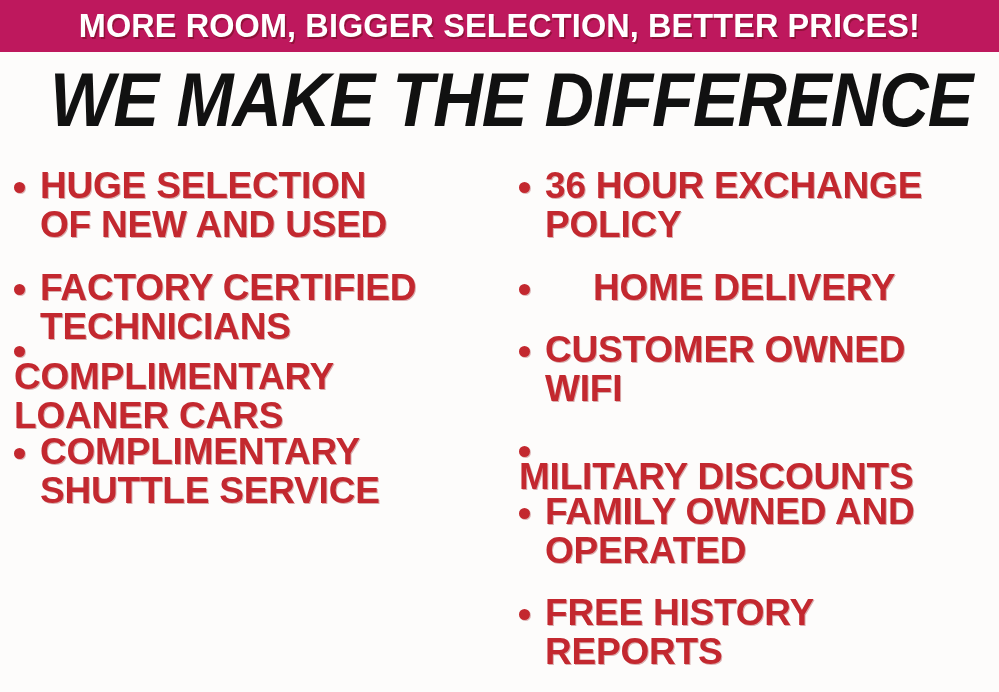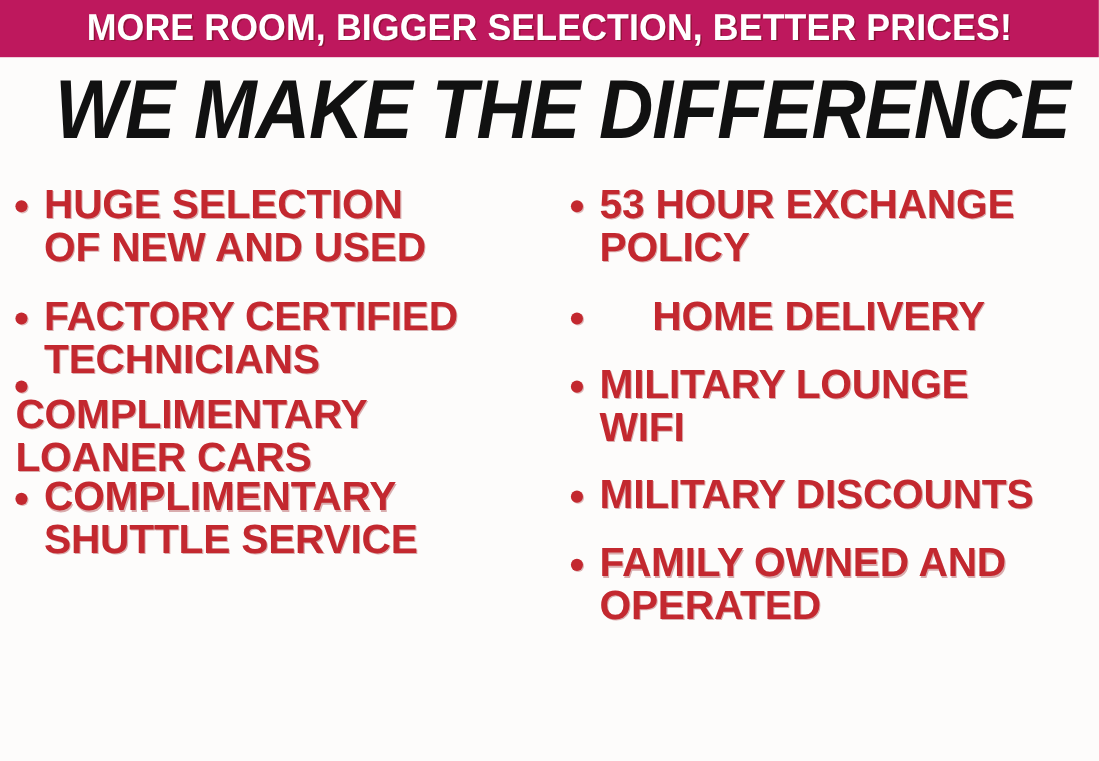--- a/index.html
+++ b/index.html
@@ -114,21 +114,21 @@
   
   .col-left  .bullet-item:nth-child(1) { position:absolute; top: 8px;   left: 0; right: 0; }
   .col-left  .bullet-item:nth-child(2) { position:absolute; top: 110px; left: 0; right: 0; }
   .col-left  .bullet-item:nth-child(3) { position:absolute; top: 172px; left: 0; right: 0; flex-direction: column; }
   .col-left  .bullet-item:nth-child(4) { position:absolute; top: 274px; left: 0; right: 0; }
   .col-left  .bullet-item:nth-child(5) { position:absolute; top: 375px; left: 0; right: 0; }
 
   .col-right .bullet-item:nth-child(1) { position:absolute; top: 8px;   left: 0; right: 0; }
   .col-right .bullet-item:nth-child(2) { position:absolute; top: 110px; left: 0; right: 0; gap: 48px; }
   .col-right .bullet-item:nth-child(3) { position:absolute; top: 172px; left: 0; right: 0; }
-  .col-right .bullet-item:nth-child(4) { position:absolute; top: 272px; left: 0; right: 0; }
+  .col-right .bullet-item:nth-child(4) { position:absolute; top: 272px; left: 0; right: 0; flex-direction: column; }
   .col-right .bullet-item:nth-child(5) { position:absolute; top: 334px; left: 0; right: 0; }
   .col-right .bullet-item:nth-child(6) { position:absolute; top: 435px; left: 0; right: 0; }
 </style>
 </head>
 <body>
 
 <div id="ad">
 
   <div class="banner">
     <div class="banner-text">MORE ROOM, BIGGER SELECTION, BETTER PRICES!</div>
@@ -157,37 +157,42 @@
       <div class="bullet-item">
         <span class="bullet-dot"></span>
         <span class="bullet-text">COMPLIMENTARY
 SHUTTLE SERVICE</span>
       </div>
     </div>
 
     <div class="col col-right">
       <div class="bullet-item">
         <span class="bullet-dot"></span>
-        <span class="bullet-text">53 HOUR EXCHANGE
+        <span class="bullet-text">36 HOUR EXCHANGE
 POLICY</span>
       </div>
       <div class="bullet-item">
         <span class="bullet-dot"></span>
         <span class="bullet-text">HOME DELIVERY</span>
       </div>
       <div class="bullet-item">
         <span class="bullet-dot"></span>
-        <span class="bullet-text">MILITARY LOUNGE
+        <span class="bullet-text">CUSTOMER OWNED
 WIFI</span>
       </div>
       <div class="bullet-item">
         <span class="bullet-dot"></span>
         <span class="bullet-text">MILITARY DISCOUNTS</span>
       </div>
       <div class="bullet-item">
         <span class="bullet-dot"></span>
         <span class="bullet-text">FAMILY OWNED AND
 OPERATED</span>
       </div>
+      <div class="bullet-item">
+        <span class="bullet-dot"></span>
+        <span class="bullet-text">FREE HISTORY
+REPORTS</span>
+      </div>
     </div>
 
   </div>
 </div>
 
 </body></html>

